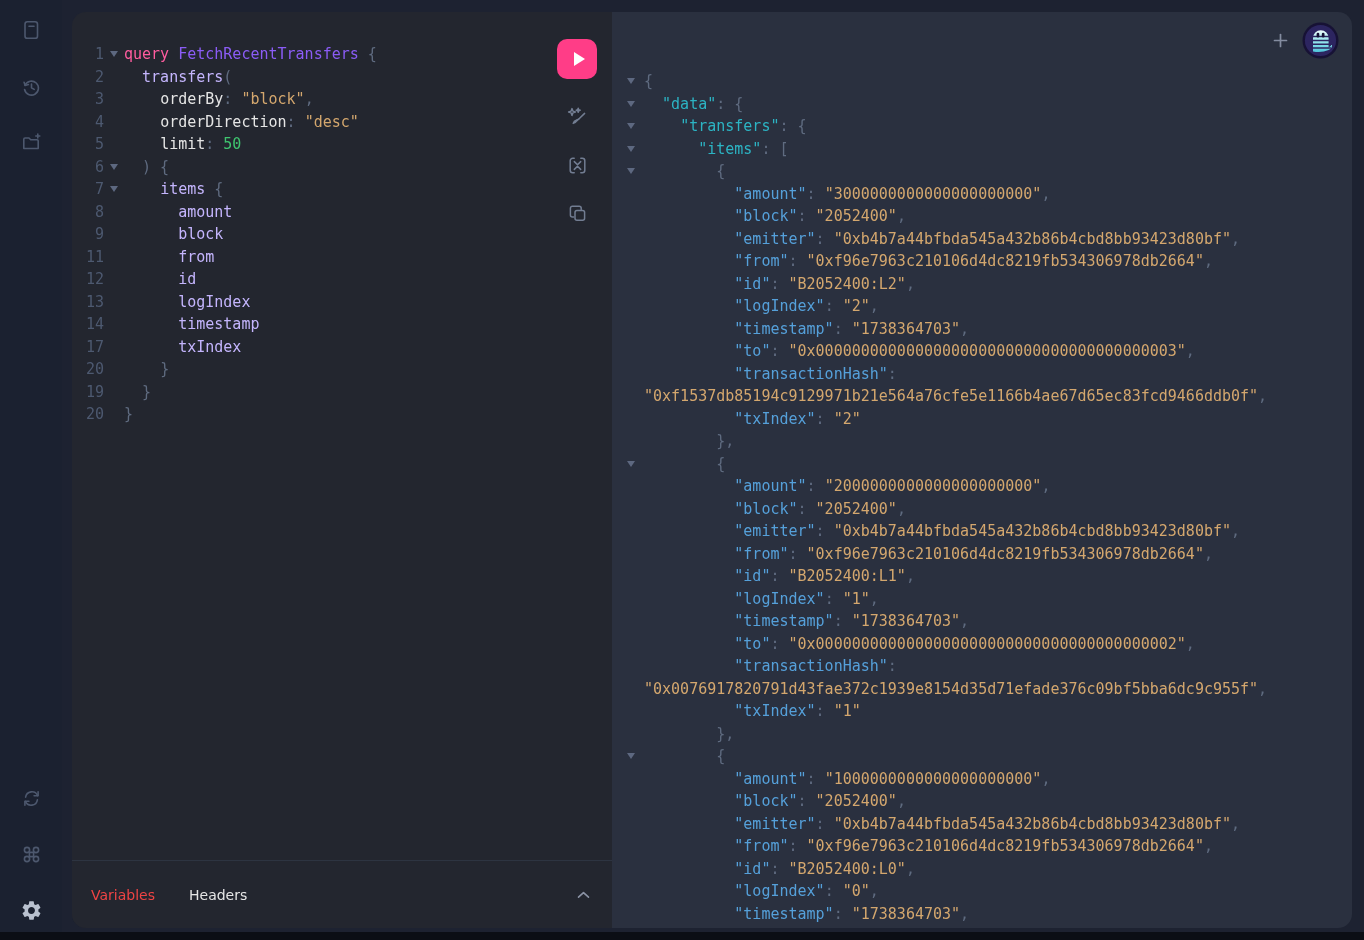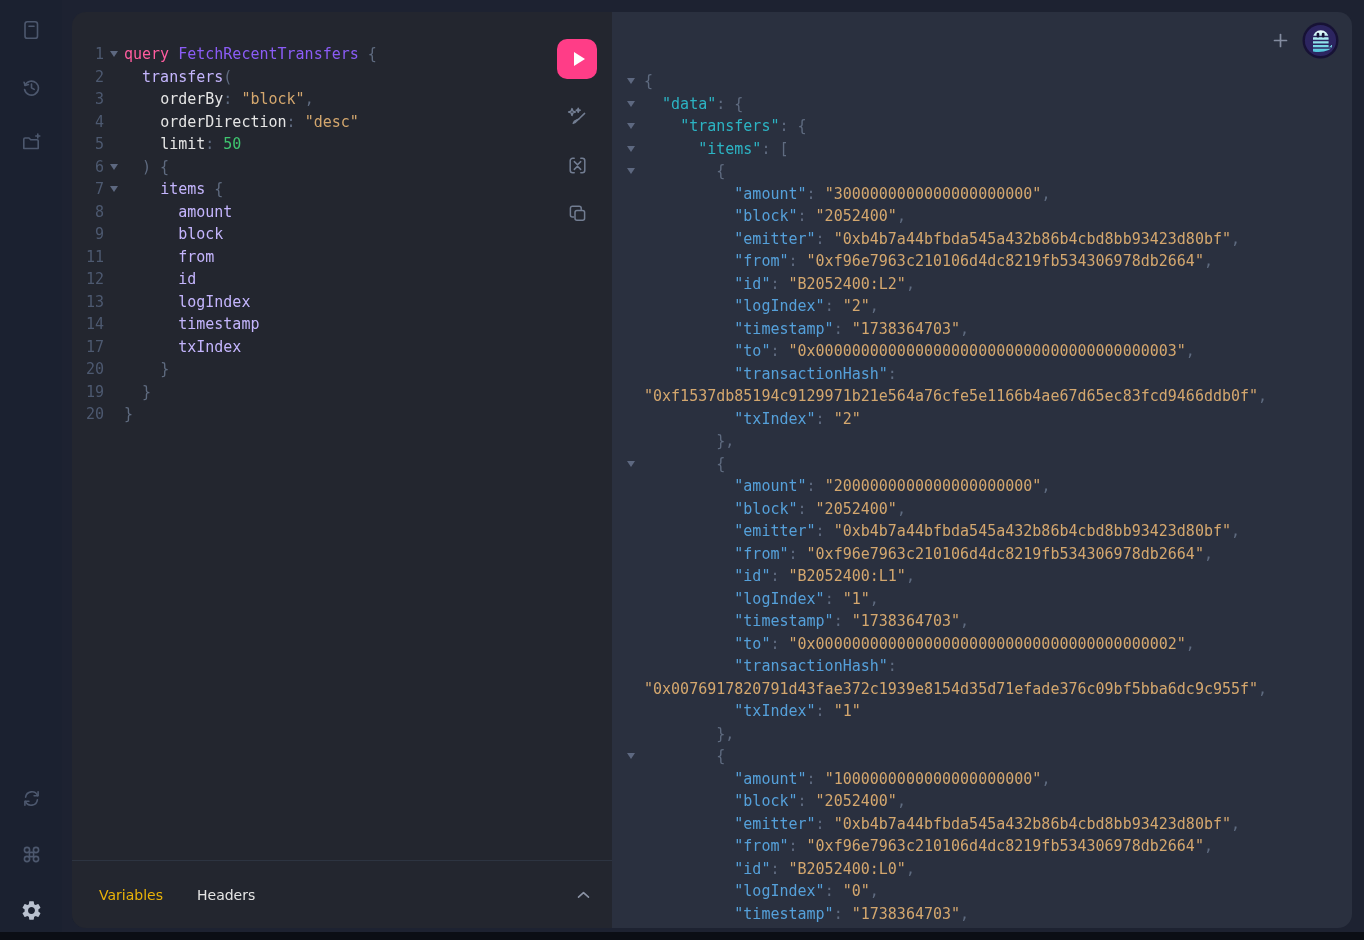--- a/index.html
+++ b/index.html
@@ -36,21 +36,21 @@
   .play{width:0;height:0;border-left:11px solid #ffffff;border-top:7.5px solid transparent;
     border-bottom:7.5px solid transparent;margin-left:4px;}
   .side-tools{position:absolute;top:94px;right:15px;width:40px;display:flex;flex-direction:column;
     align-items:center;gap:26px;}
   .tool-btn{width:22px;height:22px;display:flex;align-items:center;justify-content:center;cursor:pointer;}
   .tool-btn svg{stroke:#727d92;fill:none;stroke-width:1.5;stroke-linecap:round;stroke-linejoin:round;}
   
   .secondary{position:absolute;left:0;right:0;bottom:0;height:67px;border-top:1px solid #2d3441;
     background:#23262f;display:flex;align-items:center;padding-left:19px;gap:34px;}
   .sec-tab{font-size:14px;color:#e5e5e5;cursor:pointer;}
-  .sec-tab.active{color:#eab308;margin-left:8px;}
+  .sec-tab.active{color:#ef4444;}
   .collapse{position:absolute;right:22px;top:50%;transform:translateY(-50%);cursor:pointer;
     width:14px;height:10px;display:flex;align-items:center;justify-content:center;}
   
   .resp-header{position:absolute;top:10px;right:13px;display:flex;align-items:center;gap:11px;z-index:3;}
   .add-tab{width:22px;height:22px;display:flex;align-items:center;justify-content:center;cursor:pointer;}
   #response-code{position:absolute;top:58px;left:0;right:0;}
   .resp-line{display:flex;}
   .resp-fold{width:17px;margin-left:15px;flex:none;padding-top:8px;display:flex;justify-content:flex-start;}
   .resp-text{flex:1;min-width:0;white-space:pre-wrap;overflow-wrap:normal;word-break:normal;padding-right:12px;}
   

